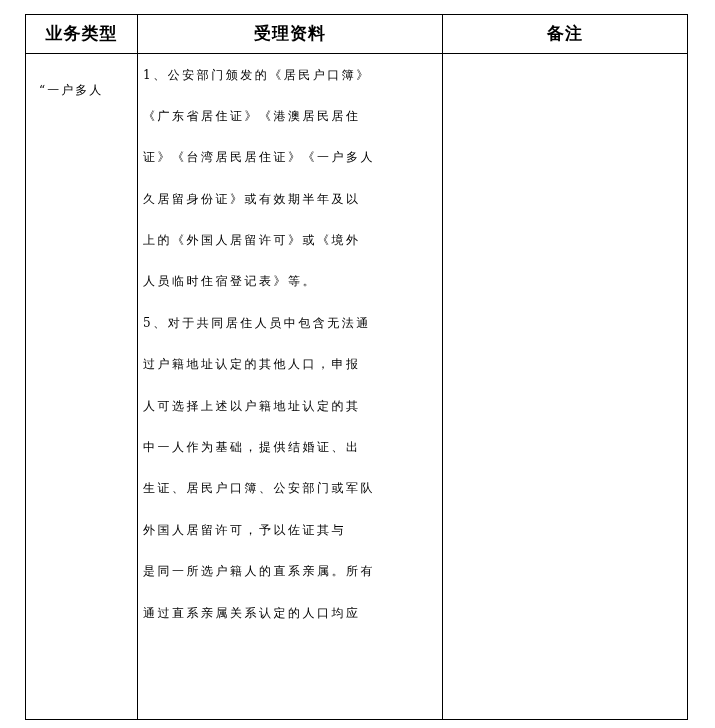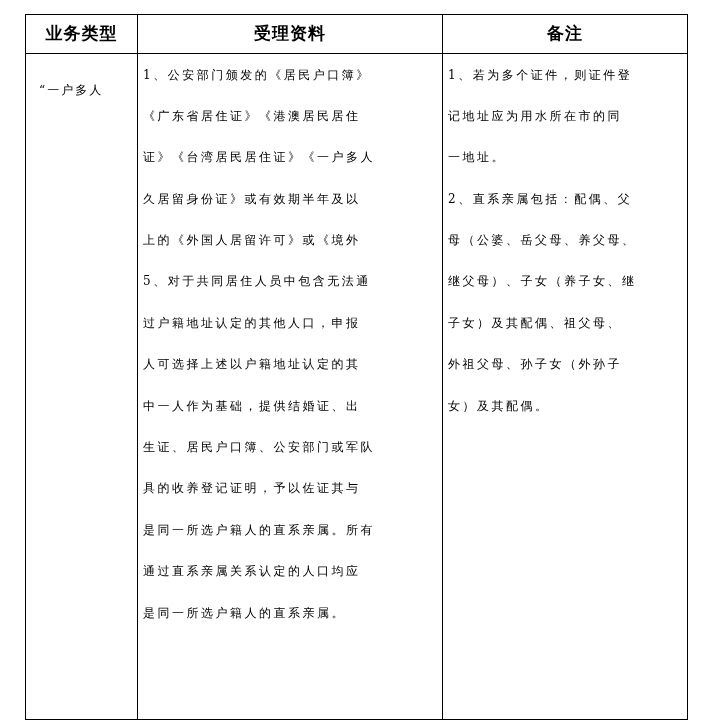--- a/index.html
+++ b/index.html
@@ -59,37 +59,26 @@
     <div class="c bR cell-type">
         <div class="line">“一户多人</div>
       </div>
 
     <div class="c bR cell-body">
         <div class="line">1、公安部门颁发的《居民户口簿》</div>
         <div class="line">《广东省居住证》《港澳居民居住</div>
         <div class="line">证》《台湾居民居住证》《一户多人</div>
         <div class="line">久居留身份证》或有效期半年及以</div>
         <div class="line">上的《外国人居留许可》或《境外</div>
+        <div class="line">人员临时住宿登记表》等。</div>
         <div class="line">5、对于共同居住人员中包含无法通</div>
         <div class="line">过户籍地址认定的其他人口，申报</div>
         <div class="line">人可选择上述以户籍地址认定的其</div>
         <div class="line">中一人作为基础，提供结婚证、出</div>
         <div class="line">生证、居民户口簿、公安部门或军队</div>
-        <div class="line">具的收养登记证明，予以佐证其与</div>
+        <div class="line">外国人居留许可，予以佐证其与</div>
         <div class="line">是同一所选户籍人的直系亲属。所有</div>
         <div class="line">通过直系亲属关系认定的人口均应</div>
-        <div class="line">是同一所选户籍人的直系亲属。</div>
       </div>
 
-    <div class="c cell-body">
-        <div class="line">1、若为多个证件，则证件登</div>
-        <div class="line">记地址应为用水所在市的同</div>
-        <div class="line">一地址。</div>
-        <div class="line">2、直系亲属包括：配偶、父</div>
-        <div class="line">母（公婆、岳父母、养父母、</div>
-        <div class="line">继父母）、子女（养子女、继</div>
-        <div class="line">子女）及其配偶、祖父母、</div>
-        <div class="line">外祖父母、孙子女（外孙子</div>
-        <div class="line">女）及其配偶。</div>
-      </div>
 
   </div>
 </div>
 
 </body></html>

